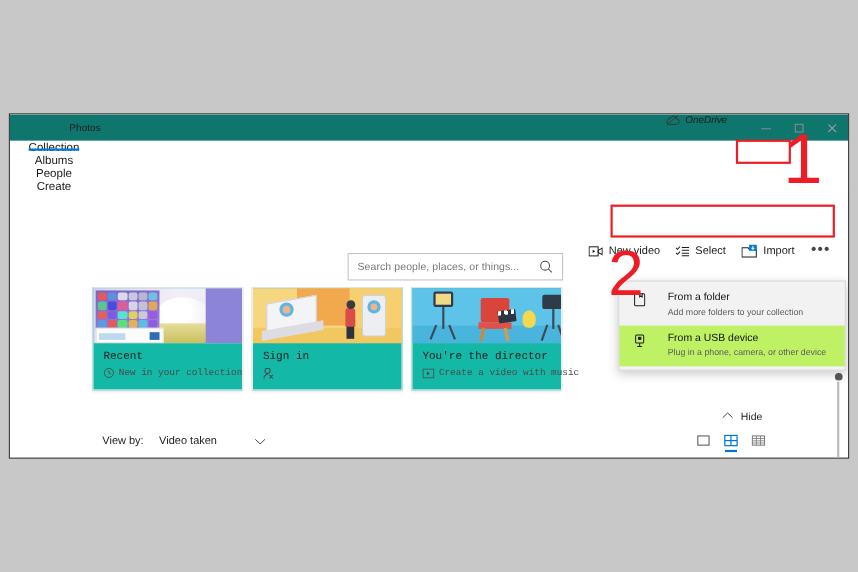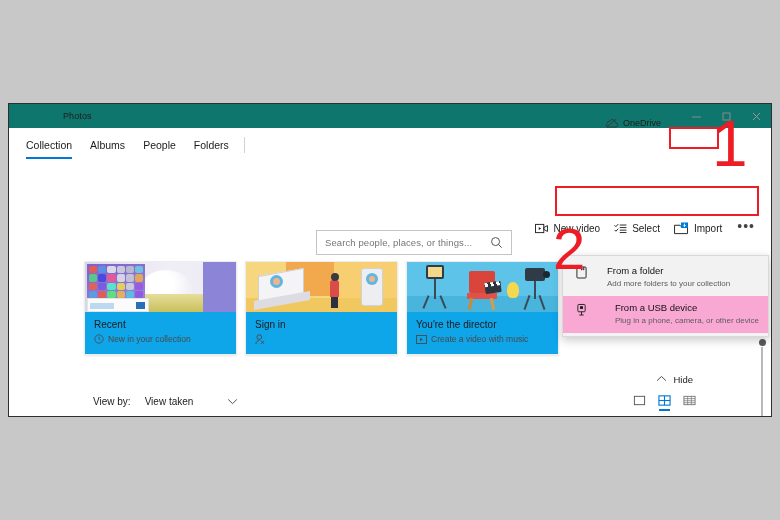--- a/index.html
+++ b/index.html
@@ -27,42 +27,42 @@
     height: 24px;
     background: #0f766e;
     display: flex; align-items: center; padding-left: 43px;
   }
   .app-title {
     font-size: 9px; color: #1b1b1b;
     margin-left: 11px; letter-spacing: .1px;
   }
   .title-right {
     position: absolute; right: 0; top: 0; height: 24px;
-    display: flex; align-items: flex-end;
+    display: flex; align-items: flex-start; font-style: italic;
   }
   .onedrive {
     display: flex; align-items: center; gap: 5px;
     font-size: 9px; color: #1b1b1b; margin-right: 20px;
   }
   .onedrive svg { display: block; }
   .wbtn {
     width: 30px; height: 24px;
     display: flex; align-items: center; justify-content: center;
     color: #555;
   }
   .wbtn svg { display:block; }
 
   
   .navbar {
     position: relative;
     height: 42px;
     display: flex; align-items: flex-start;
     background: #fff;
   }
-  .tabs { display: flex; align-items: center; padding-left: 8px; height: 34px; }
+  .tabs { display: flex; align-items: center; padding-left: 8px; height: 34px; flex-direction: column; }
   .tab {
     position: relative;
     font-size: 10.5px; color: #1b1b1b;
     padding: 0 9px; height: 34px;
     display: flex; align-items: center;
     white-space: nowrap;
   }
   .tab.active { color: #1b1b1b; }
   .tab.active::after {
     content: ""; position: absolute;
@@ -96,24 +96,25 @@
   }
   .cmd svg { display:block; }
   .cmd.dots { font-size: 14px; letter-spacing: 1px; padding: 2px 8px 6px 8px; color:#444; }
 
   
   .cards {
     position: absolute; left: 75px; top: 157px;
     display: flex; gap: 8px;
   }
   .card {
-    width: 153px;
-    background: #0ea5e9;
+    width: 137px;
+    background: #14b8a6;
     border: 1px solid #ededed;
     box-shadow: 0 1px 2px rgba(0,0,0,.10);
+    font-family: Liberation Mono, monospace;
   }
   .card .thumb { height: 50px; position: relative; overflow: hidden; }
   .card .meta { padding: 7px 9px 9px 9px; }
   .card .ctitle { font-size: 10px; color: #1b1b1b; margin-bottom: 4px; white-space: nowrap;}
   .card .csub {
     font-size: 8.5px; color: #4a4a4a;
     display: flex; align-items: center; gap: 4px; white-space: nowrap;
   }
   .card .csub svg { display:block; flex: none; }
 
@@ -224,21 +225,21 @@
     background: #f2f2f2;
     border: 1px solid #d9d9d9;
     box-shadow: 0 3px 9px rgba(0,0,0,.22);
     padding: 3px 0;
     z-index: 40;
   }
   .dd-item {
     display: flex; align-items: flex-start; gap: 19px;
     padding: 5px 9px 6px 11px;
   }
-  .dd-item.hl { background: #f9a8d4; justify-content: space-between; }
+  .dd-item.hl { background: #bef264; }
   .dd-ico { width: 14px; display:flex; justify-content:center; padding-top:2px; color:#1b1b1b;}
   .dd-title { font-size: 9.5px; color: #111; line-height: 13px; }
   .dd-sub { font-size: 8px; color: #5c5c5c; line-height: 12px; margin-top: 1px; }
 
   
   .redbox {
     position: absolute;
     border: 2px solid #ee1c25;
     z-index: 60;
     pointer-events: none;
@@ -299,21 +300,21 @@
         <div class="tab active">
           <span>Collection</span>
         </div>
         <div class="tab">
           <span>Albums</span>
         </div>
         <div class="tab">
           <span>People</span>
         </div>
         <div class="tab">
-          <span>Folders</span>
+          <span>Create</span>
         </div>
         <div class="tab-sep"></div>
       </div>
     </div>
 
     <div class="searchbox">
       <div class="ph">Search people, places, or things...</div>
       <div class="mag">
         <svg width="13" height="13" viewBox="0 0 14 14">
           <circle cx="6" cy="6" r="4.3" fill="none" stroke="#4a4a4a" stroke-width="1"></circle>
@@ -473,21 +474,21 @@
               </svg>
             </span>
             <span>Create a video with music</span>
           </div>
         </div>
       </div>
     </div>
 
     <div class="viewby">
       <span class="vlabel">View by:</span>
-      <span class="vval">View taken</span>
+      <span class="vval">Video taken</span>
       <span class="chev">
         <svg width="11" height="7" viewBox="0 0 12 8">
             <path d="M1 1.6L6 6.4l5-4.8" fill="none" stroke="#3a3a3a" stroke-width="1"></path>
           </svg>
       </span>
     </div>
 
     <div class="hidebtn">
       <span>
         <svg width="11" height="8" viewBox="0 0 12 9">

